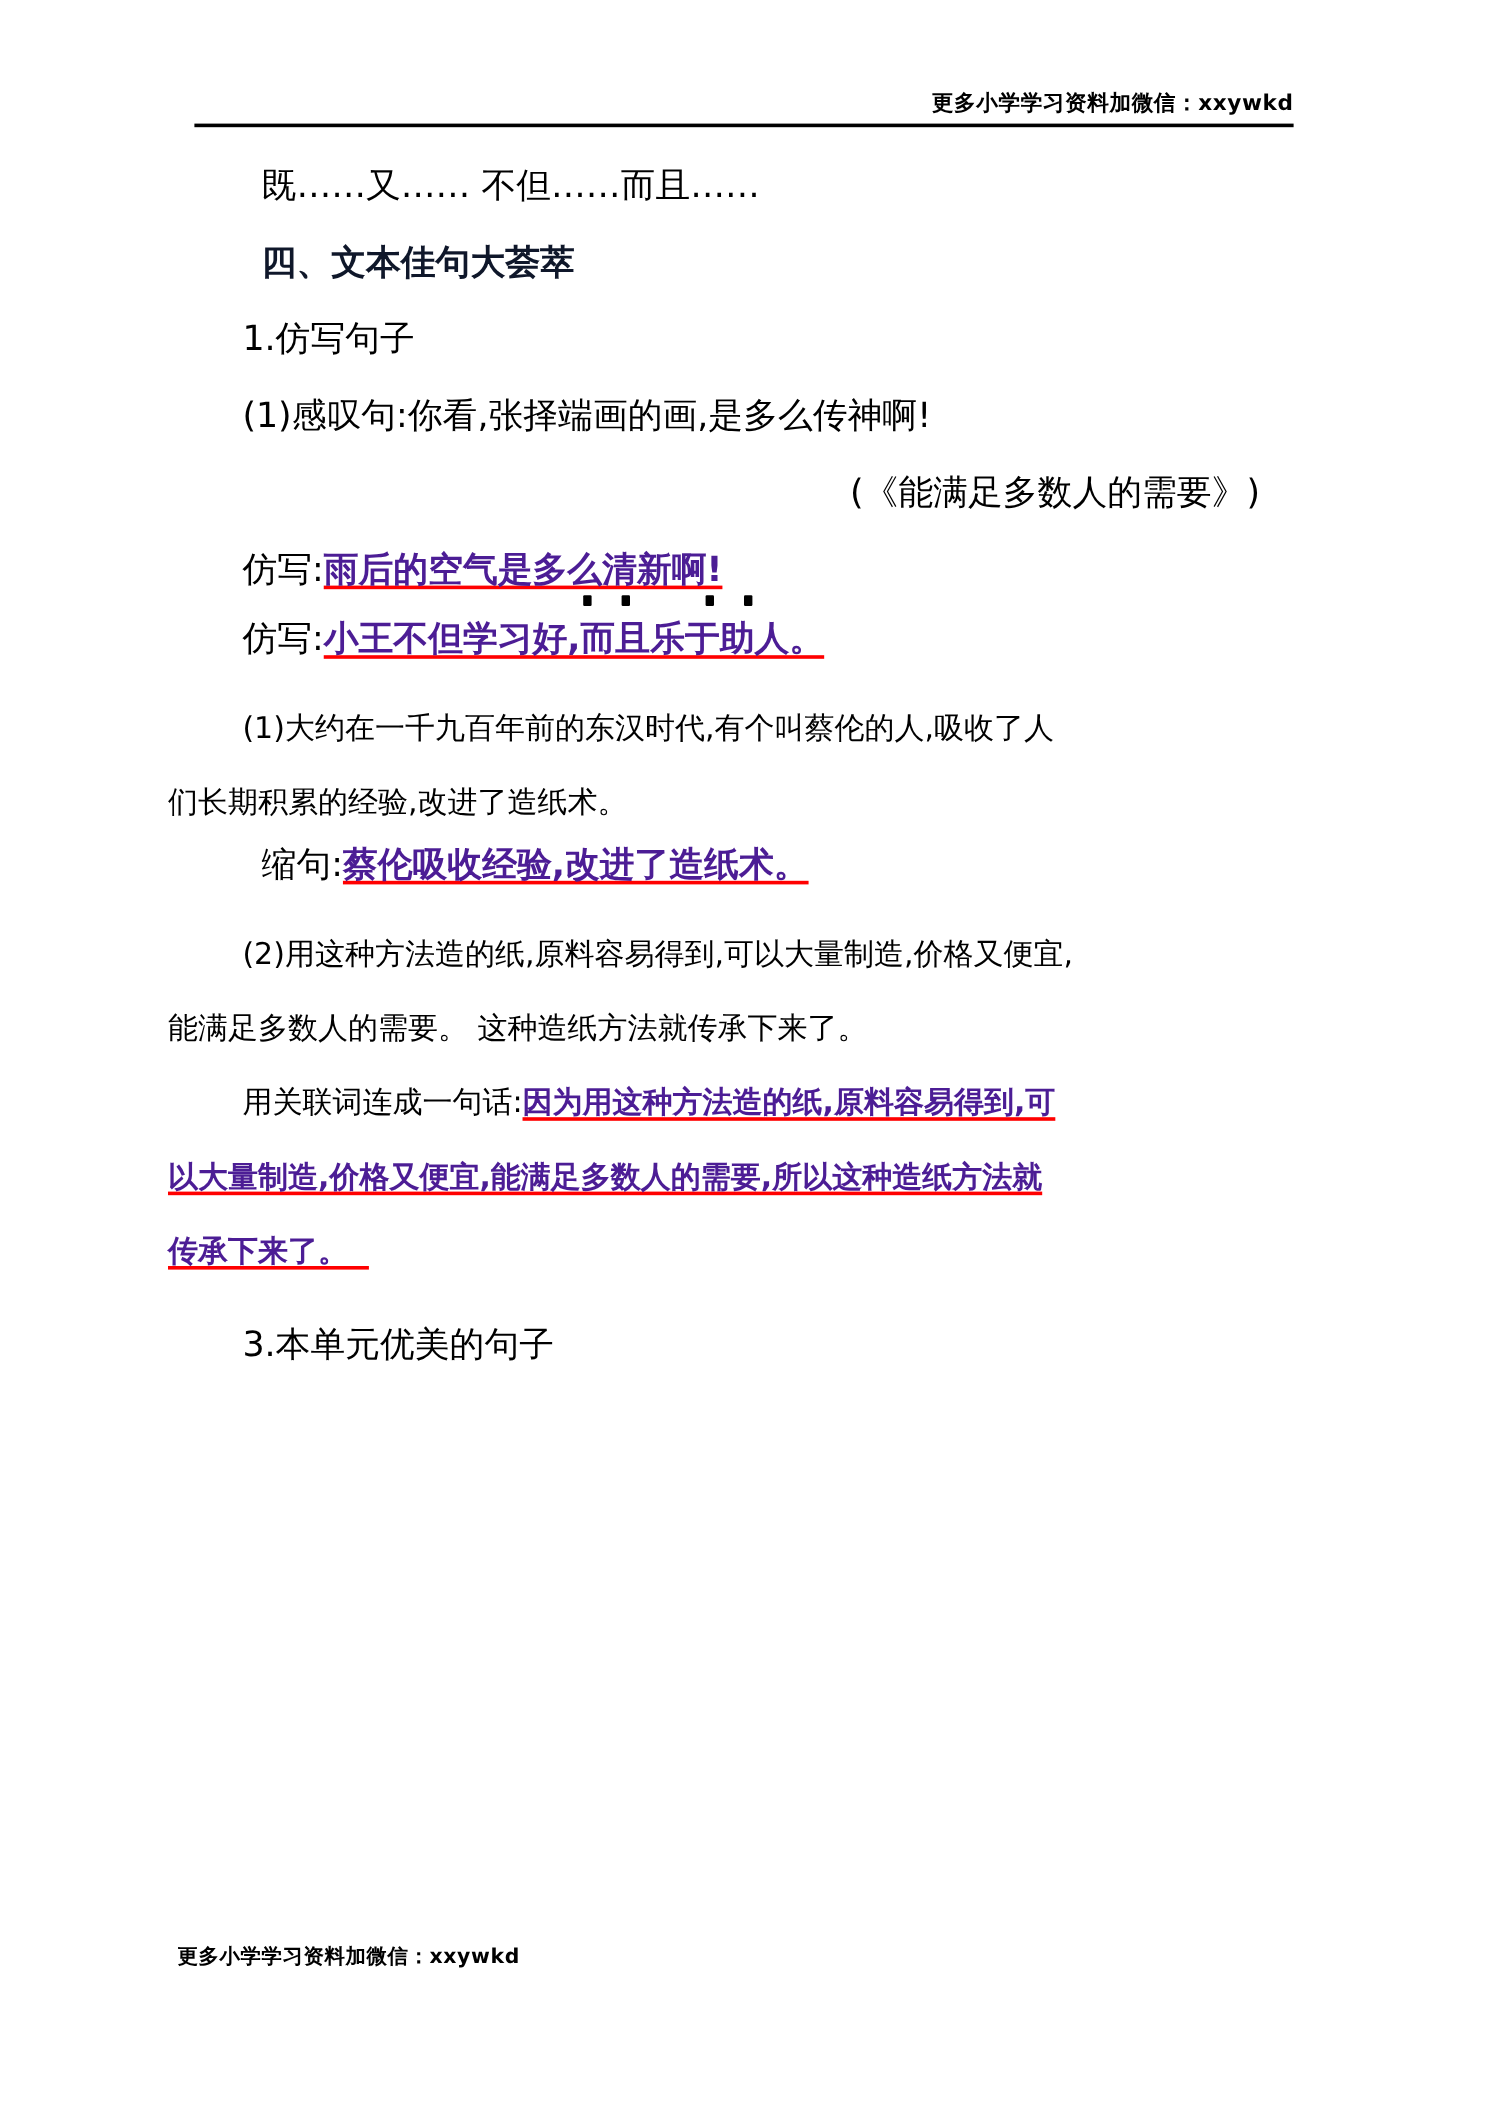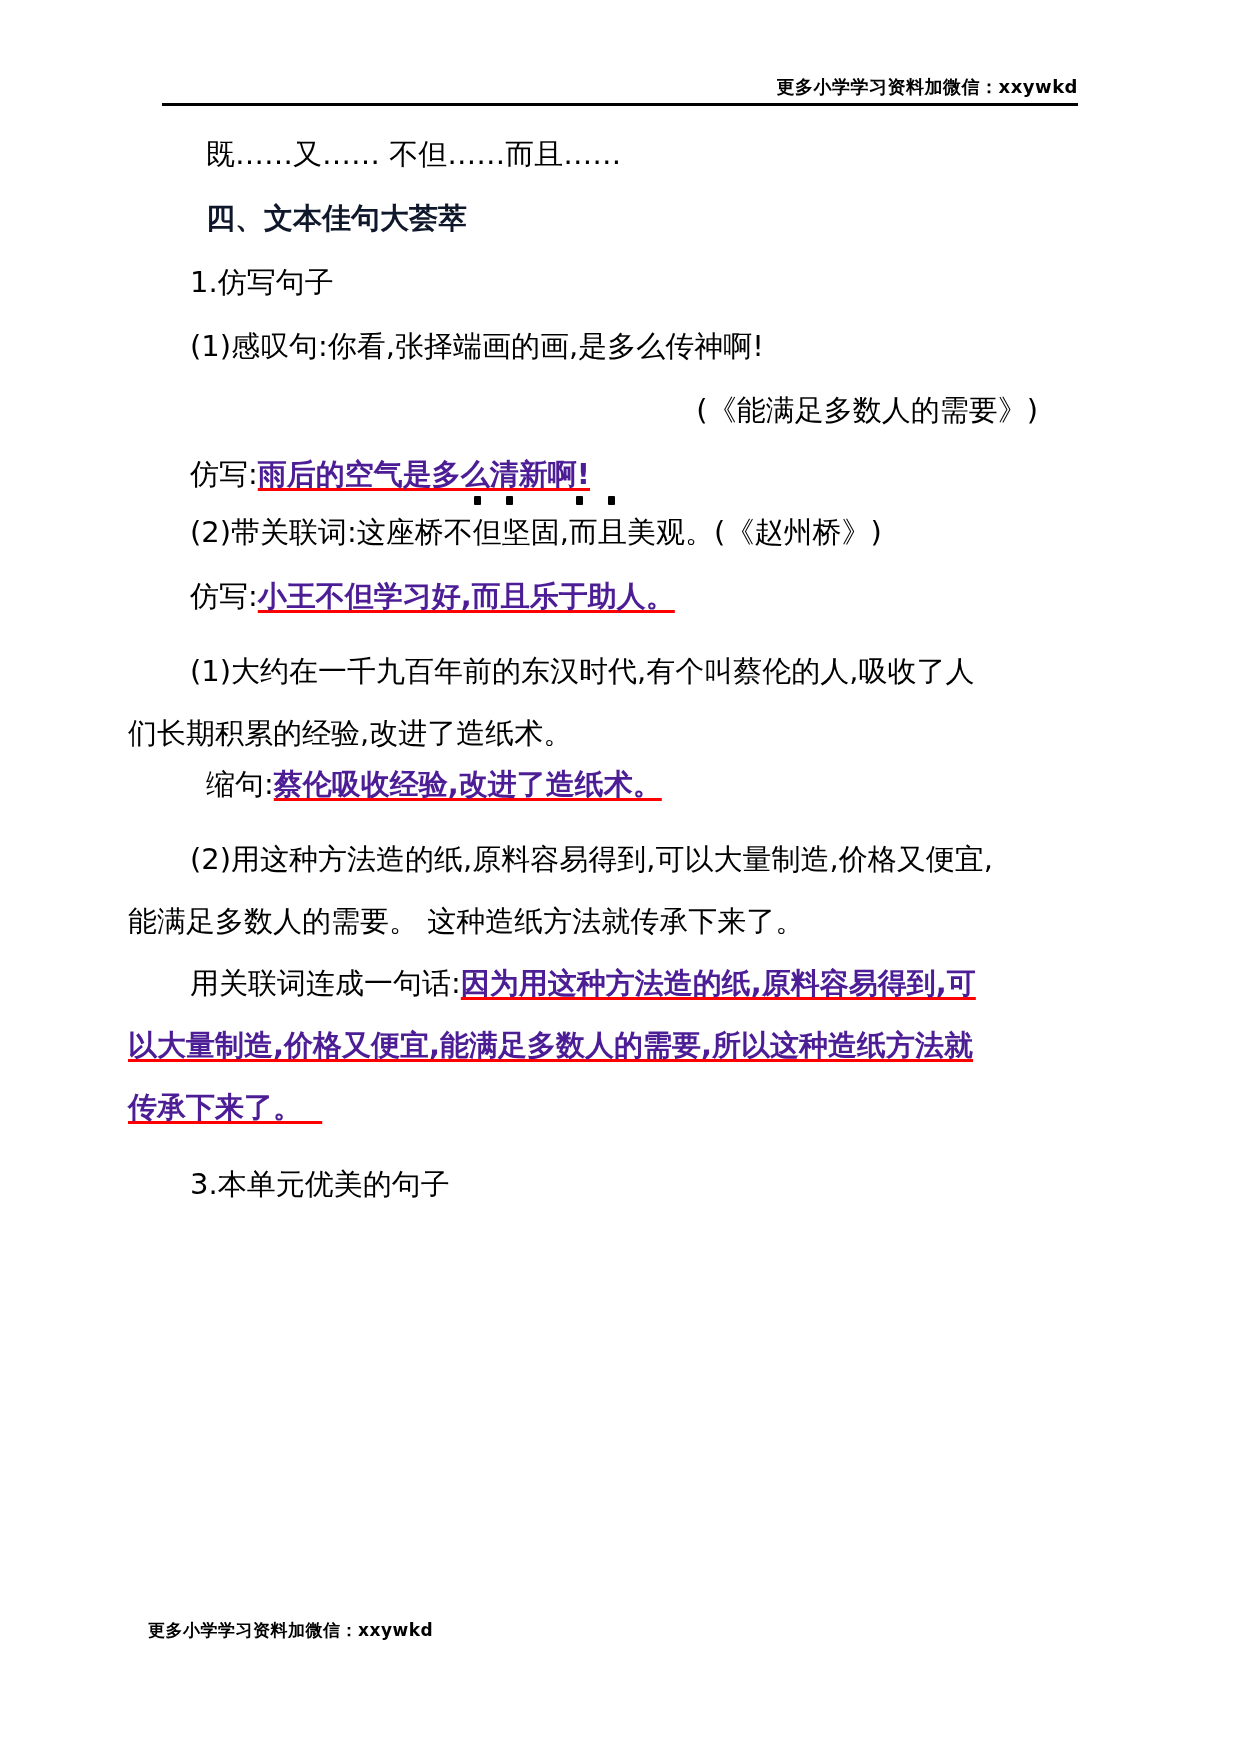--- a/index.html
+++ b/index.html
@@ -44,21 +44,21 @@
     left: 0;
     right: 0;
     top: 27px;
     border-top: 3px solid #000000;
   }
 
   
   .content {
     position: absolute;
     top: 134px;
-    left: 128px;
+    left: 140px;
     width: 940px;
   }
 
   .line {
     font-size: 29px;
     line-height: 40px;
     color: #000000;
     margin: 0;
   }
 
@@ -85,21 +85,21 @@
   .red {
     color: #4c1d95;
     font-weight: bold;
     text-decoration: underline;
     text-decoration-color: #ff0000;
     text-decoration-thickness: 3px;
     text-underline-offset: 4px;
   }
 
   .wide-line {
-    font-size: 29px;
+    font-size: 25px;
     line-height: 62px;
     margin: 0;
   }
 
   
   .dot-row {
     position: relative;
     height: 18px;
     padding-left: 78px;
   }
@@ -167,23 +167,20 @@
       <p class="line indent"><span>仿写:</span><span class="red">雨后的空气是多么清新啊!</span></p>
     </div>
 
     <div class="dot-row">
       <span class="dot" style="left:346px"></span>
       <span class="dot" style="left:378px"></span>
       <span class="dot" style="left:448px"></span>
       <span class="dot" style="left:480px"></span>
     </div>
 
-    <div class="block">
-      <p class="line indent">(2)带关联词:这座桥不但坚固,而且美观。(《赵州桥》)</p>
-    </div>
 
     <div class="block">
       <p class="line indent"><span>仿写:</span><span class="red">小王不但学习好,而且乐于助人。</span></p>
     </div>
 
 
     <div>
       <p class="wide-line indent">(1)大约在一千九百年前的东汉时代,有个叫蔡伦的人,吸收了人</p>
       <p class="wide-line">们长期积累的经验,改进了造纸术。</p>
     </div>

